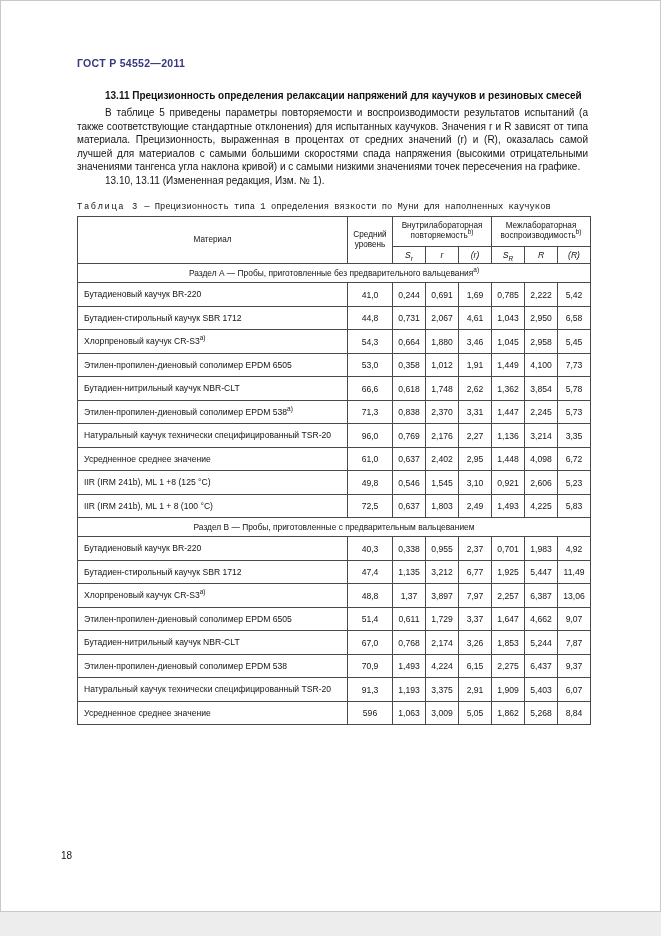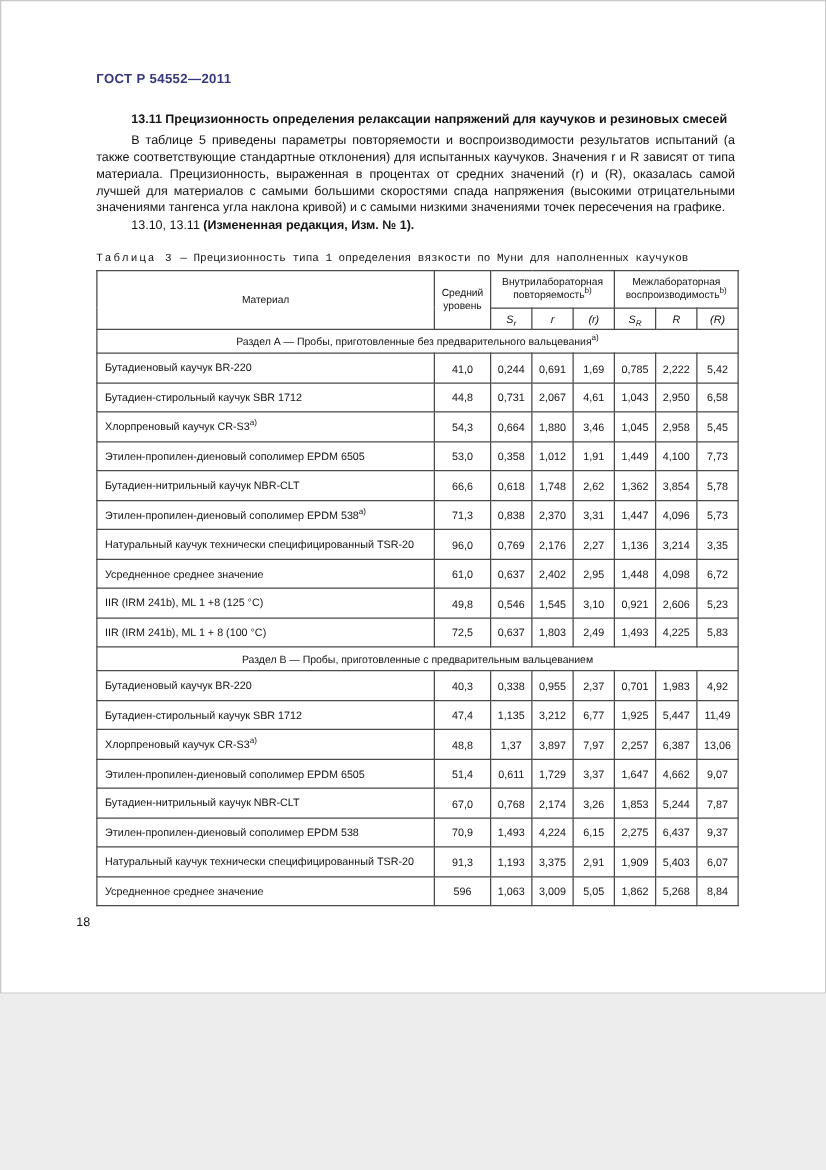--- a/index.html
+++ b/index.html
@@ -1,19 +1,19 @@
 <!DOCTYPE html>
 <html><head>
 <meta charset="utf-8">
 <style>
   * { box-sizing: border-box; }
   html, body { margin: 0; padding: 0; background: #ededed; }
   .page {
     width: 661px;
-    height: 795px;
+    height: 912px;
     margin: 0 auto;
     background: #ffffff;
     border: 1px solid #c8c8c8;
     font-family: "Liberation Sans", sans-serif;
     color: #141414;
     position: relative;
     padding: 56px 72px 0 76px;
     overflow: hidden;
   }
   .doc-header {
@@ -29,21 +29,21 @@
     text-align: justify;
     margin: 0;
     text-indent: 28px;
   }
   .heading {
     font-weight: bold;
     margin-top: 4px;
     margin-bottom: 4px;
   }
   .amendment { margin-top: 1px; }
-  .amendment b { font-weight: bold; }
+  .amendment b { font-weight: normal; }
   .table-caption {
     font-size: 8.8px;
     margin-top: 14px;
     margin-bottom: 4px;
     color: #141414;
     font-family: Liberation Mono, monospace;
   }
   .caption-label { letter-spacing: 1.6px; }
   table.precision {
     width: 100%;
@@ -182,21 +182,21 @@
           <td class="num">3,854</td>
           <td class="num">5,78</td>
         </tr>
         <tr>
           <td class="mat">Этилен-пропилен-диеновый сополимер EPDM 538<sup>a)</sup></td>
           <td class="num">71,3</td>
           <td class="num">0,838</td>
           <td class="num">2,370</td>
           <td class="num">3,31</td>
           <td class="num">1,447</td>
-          <td class="num">4,096</td>
+          <td class="num">2,245</td>
           <td class="num">5,73</td>
         </tr>
         <tr>
           <td class="mat">Натуральный каучук технически специфицированный TSR-20</td>
           <td class="num">96,0</td>
           <td class="num">0,769</td>
           <td class="num">2,176</td>
           <td class="num">2,27</td>
           <td class="num">1,136</td>
           <td class="num">3,214</td>

